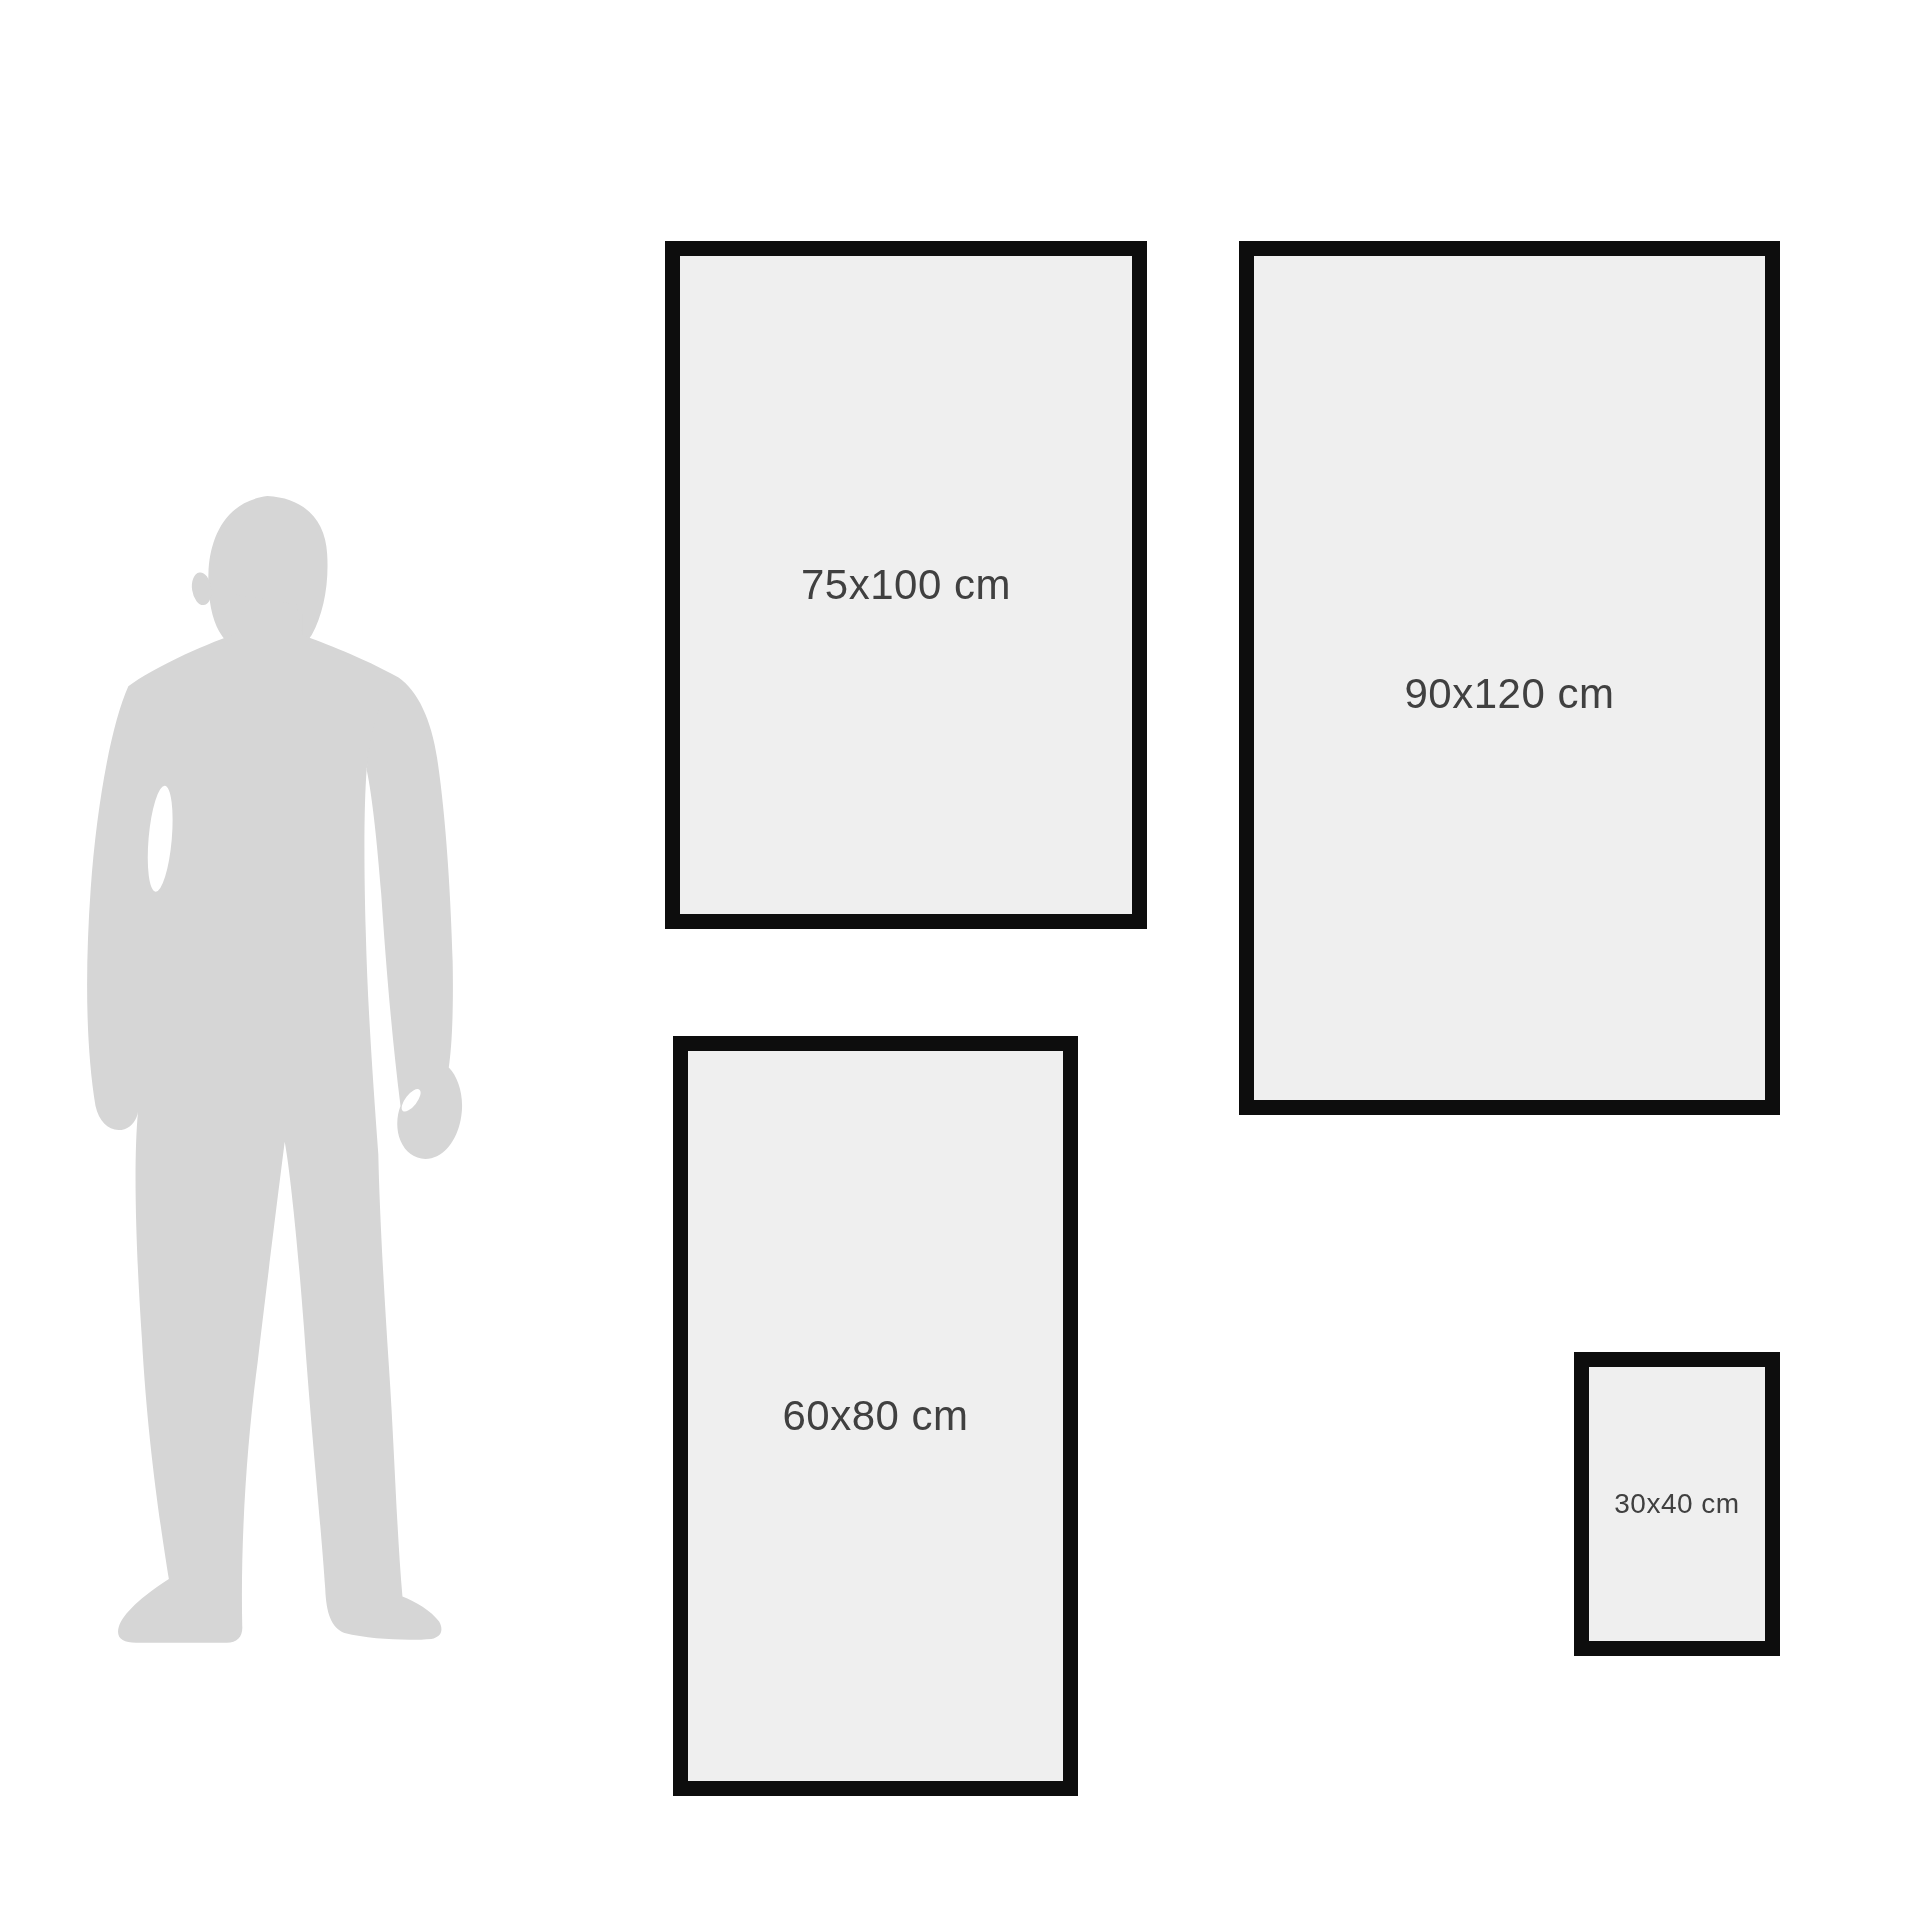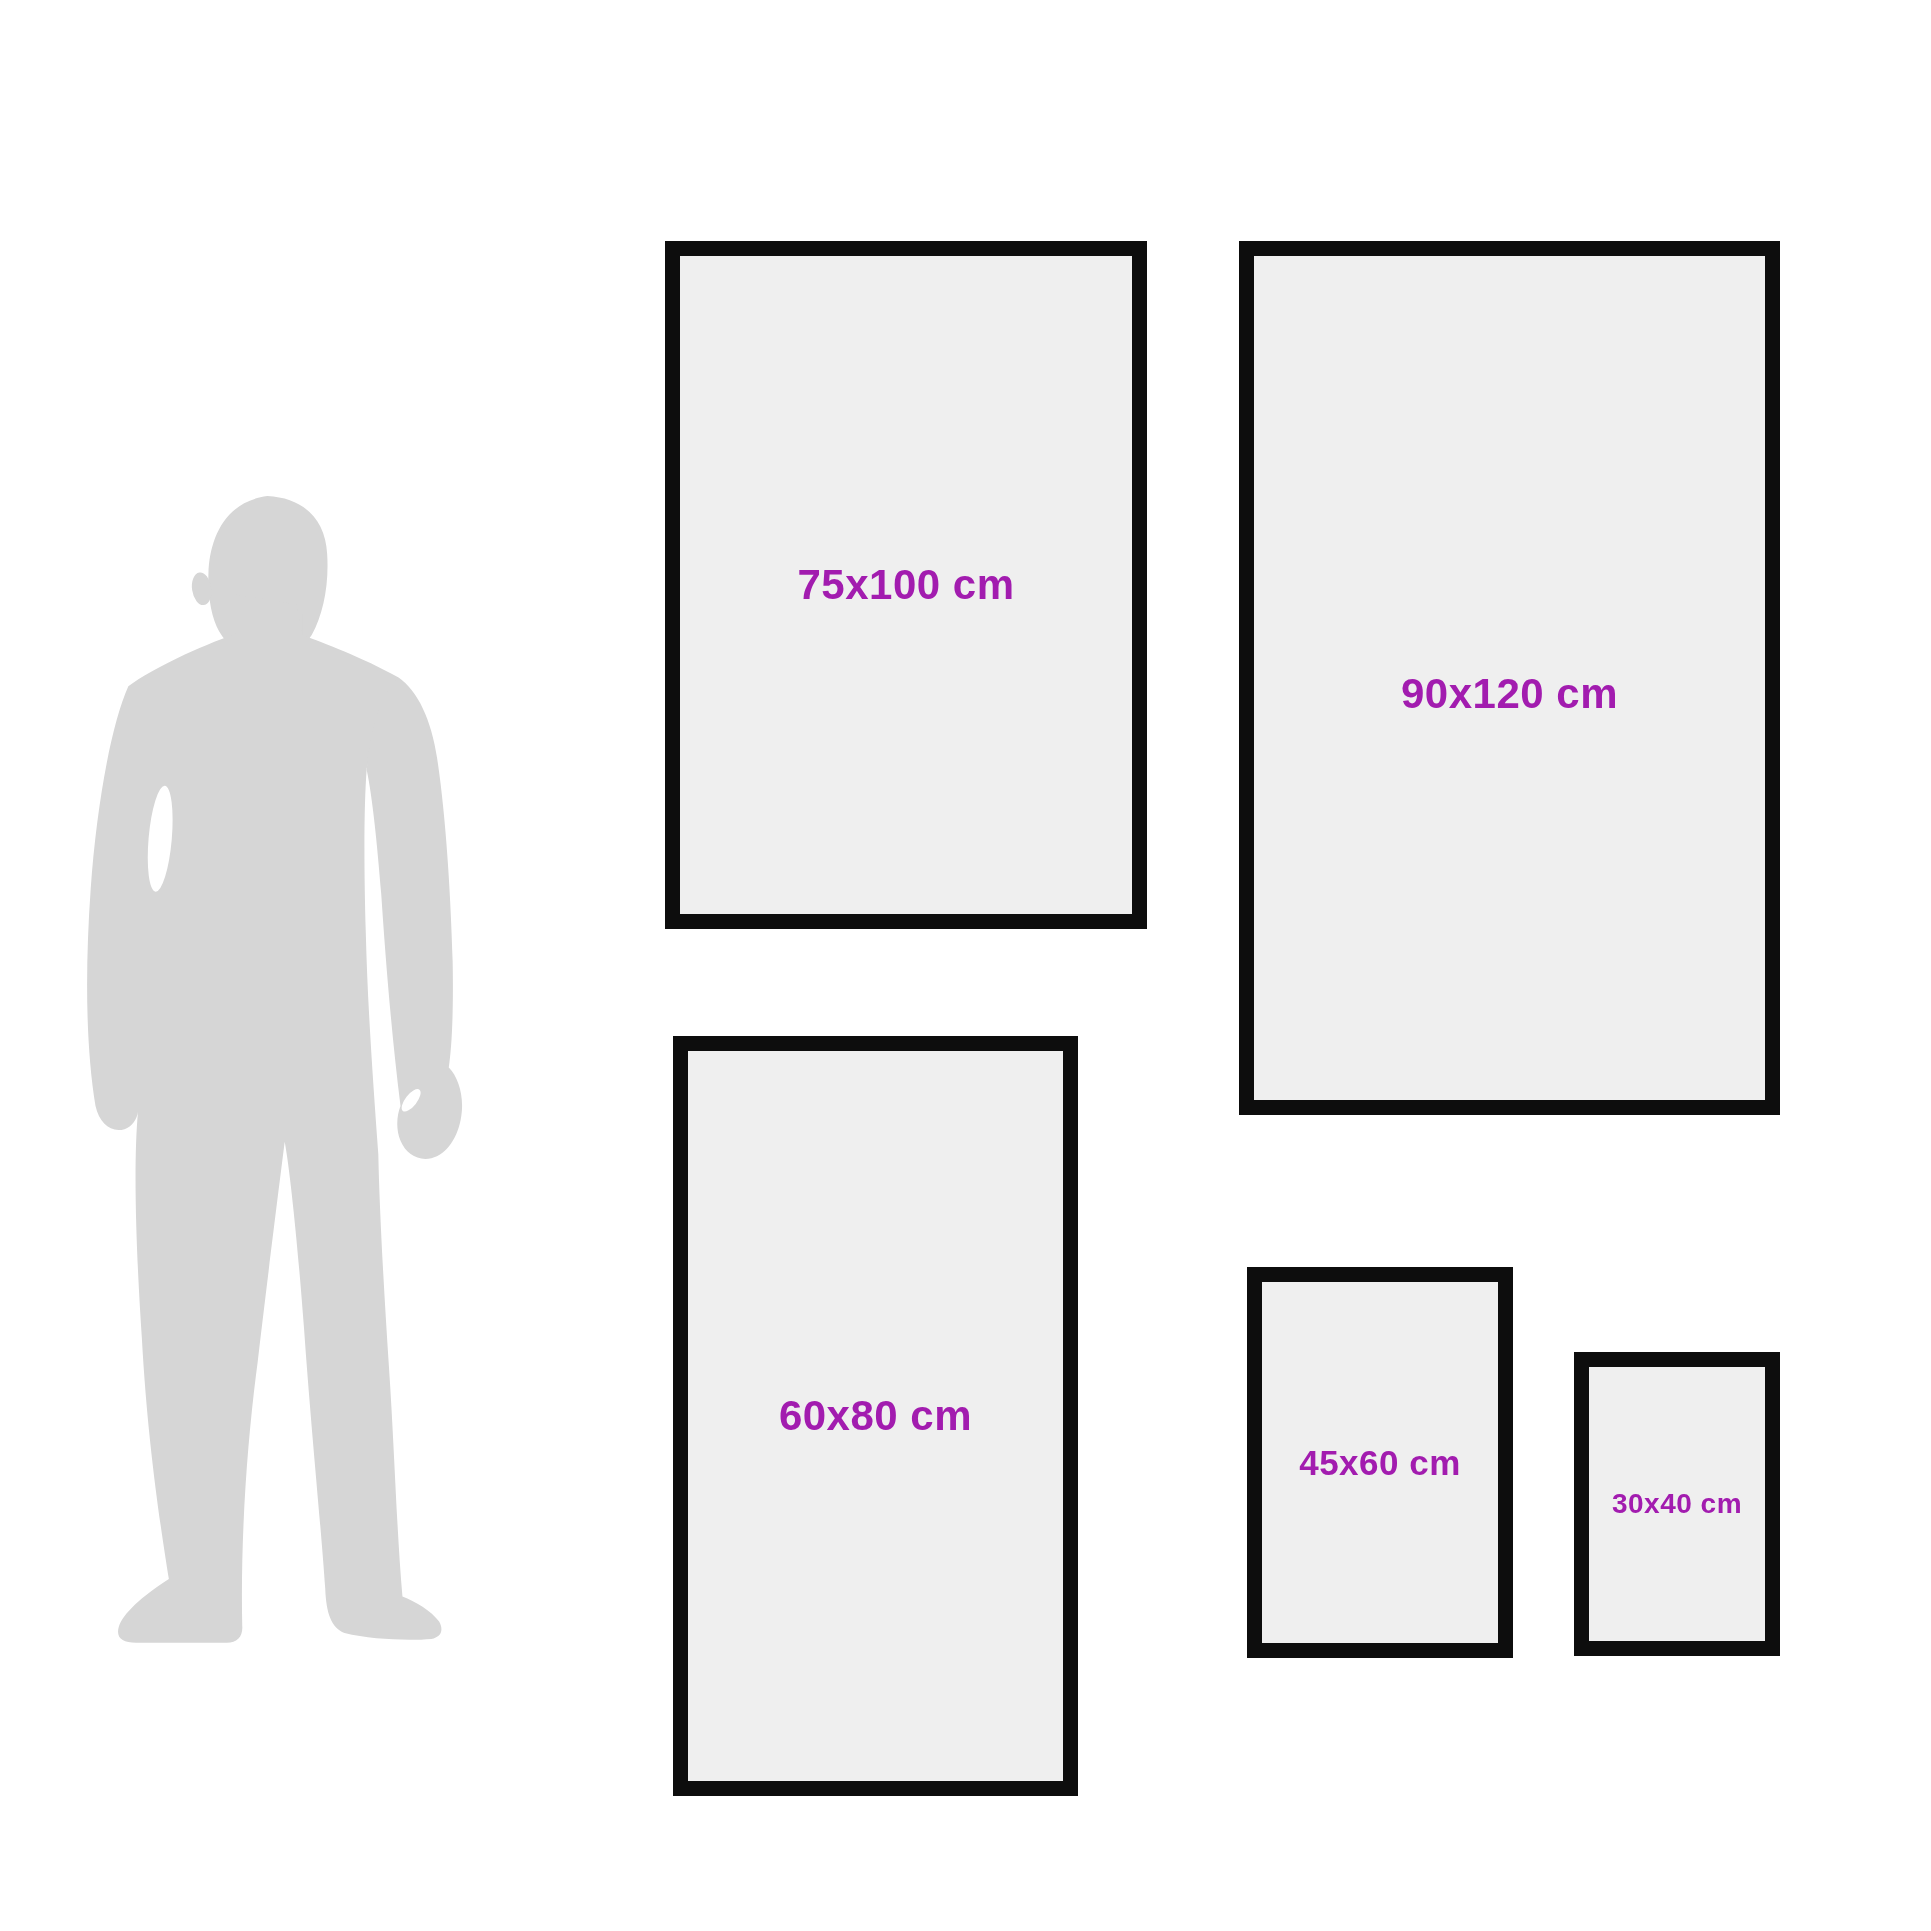--- a/index.html
+++ b/index.html
@@ -25,22 +25,22 @@
   .frame {
     position: absolute;
     box-sizing: border-box;
     background: #efefef;
     border: 15.4px solid #0d0d0d;
     display: flex;
     align-items: center;
     justify-content: center;
   }
   .frame-label {
-    font-weight: bold;
-    color: #a21caf;
+    font-weight: normal;
+    color: #404040;
     letter-spacing: 0.5px;
     white-space: nowrap;
   }
   #frame-75x100 { left: 665px;  top: 241px;  width: 482px; height: 688px; }
   #frame-90x120 { left: 1239px; top: 241px;  width: 541px; height: 874px; }
   #frame-60x80  { left: 673px;  top: 1036px; width: 405px; height: 760px; }
   #frame-45x60  { left: 1247px; top: 1267px; width: 266px; height: 391px; }
   #frame-30x40  { left: 1574px; top: 1352px; width: 206px; height: 304px; }
   #frame-75x100 .frame-label { font-size: 42px; }
   #frame-90x120 .frame-label { font-size: 42px; margin-top: 32px; }
@@ -119,22 +119,19 @@
   </div>
 
   <div class="frame" id="frame-90x120">
     <span class="frame-label">90x120 cm</span>
   </div>
 
   <div class="frame" id="frame-60x80">
     <span class="frame-label">60x80 cm</span>
   </div>
 
-  <div class="frame" id="frame-45x60">
-    <span class="frame-label">45x60 cm</span>
-  </div>
 
   <div class="frame" id="frame-30x40">
     <span class="frame-label">30x40 cm</span>
   </div>
 
 </div>
 
 
 </body></html>

